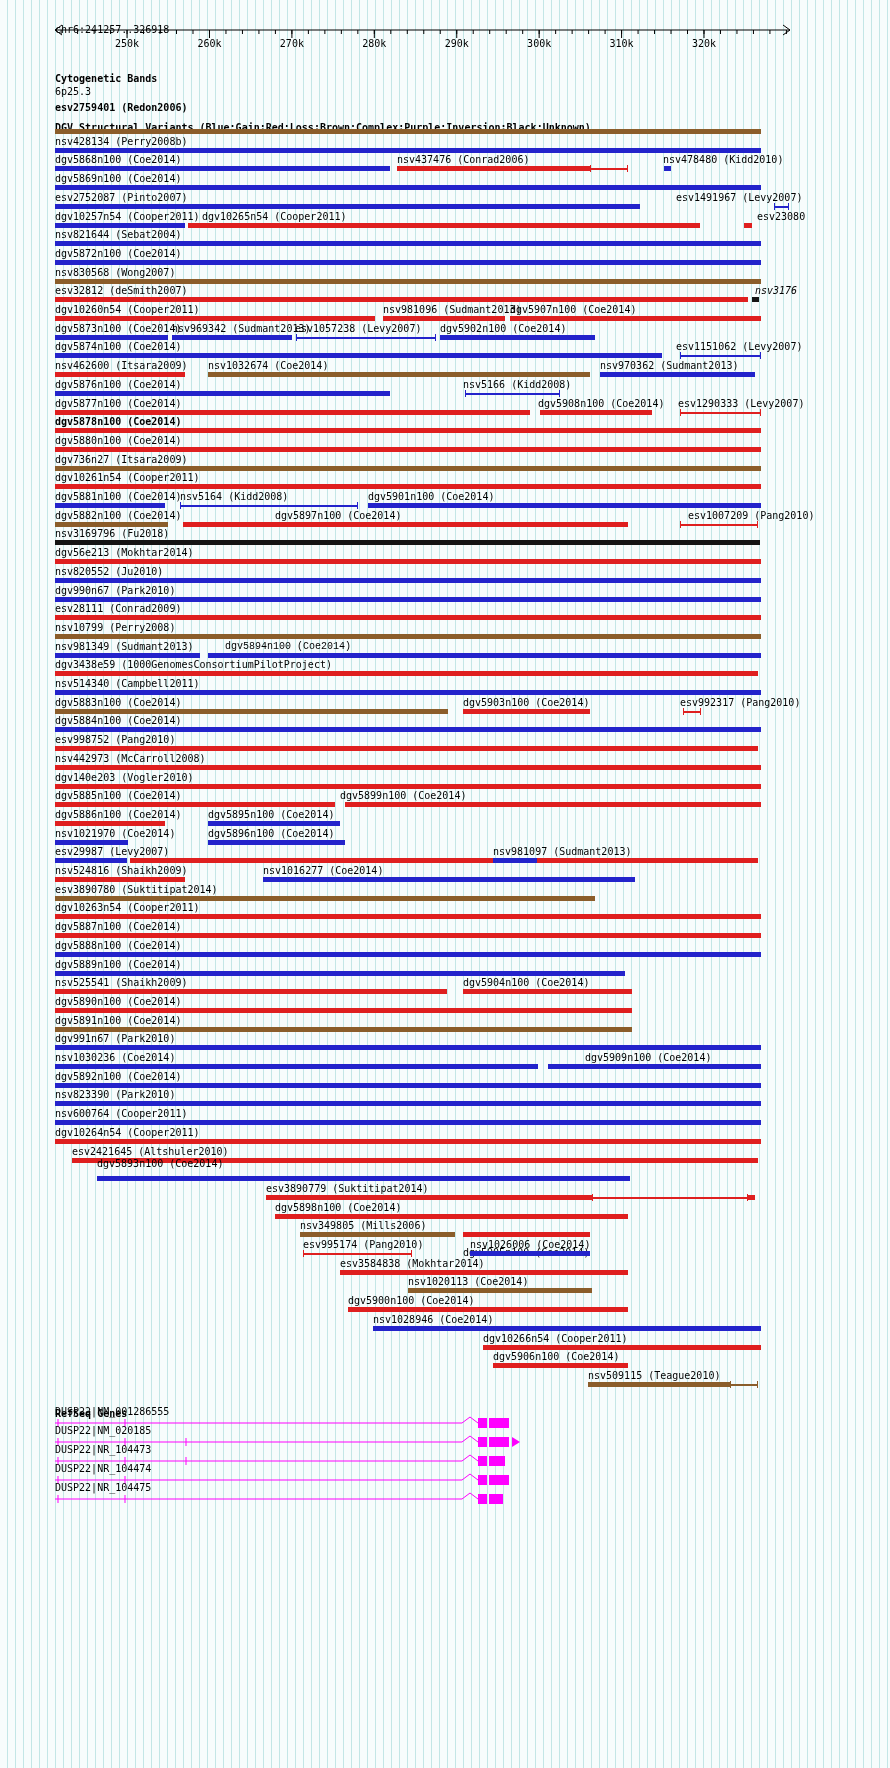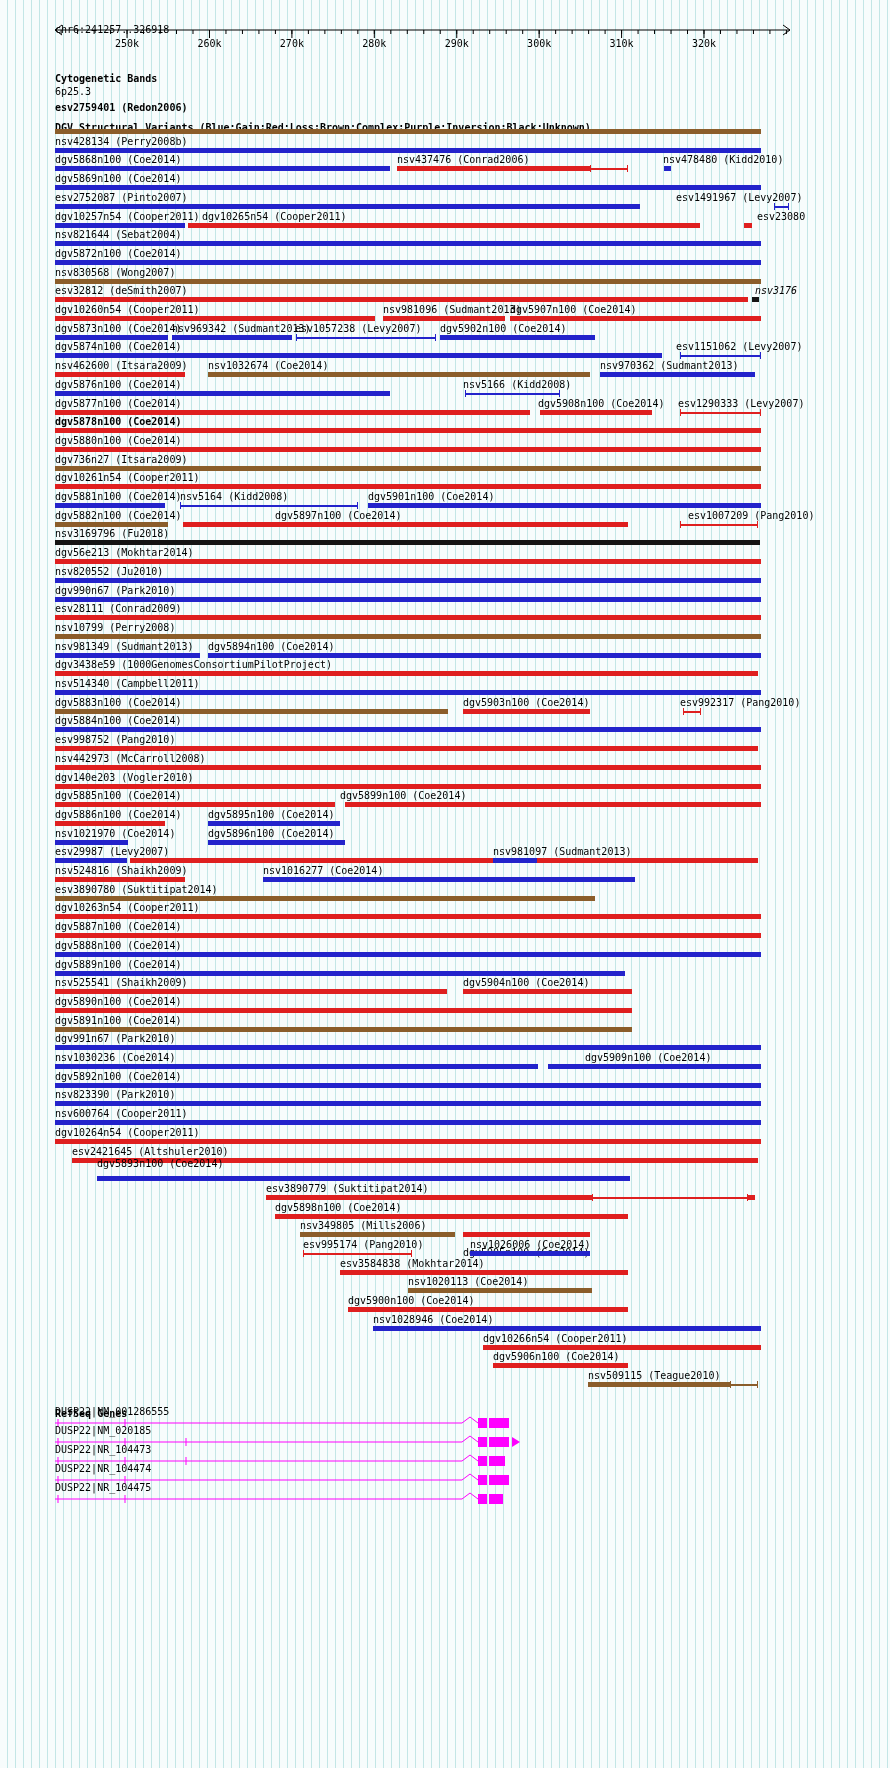--- a/index.html
+++ b/index.html
@@ -204,21 +204,21 @@
     <div class="bar" style="left: 55px; top: 559.1px; width: 706px; height: 5px; background: rgb(223, 31, 31);"></div>
     <div class="lbl" style="left: 55px; top: 565.8px;">nsv820552 (Ju2010)</div>
     <div class="bar" style="left: 55px; top: 577.8px; width: 706px; height: 5px; background: rgb(35, 35, 203);"></div>
     <div class="lbl" style="left: 55px; top: 584.5px;">dgv990n67 (Park2010)</div>
     <div class="bar" style="left: 55px; top: 596.5px; width: 706px; height: 5px; background: rgb(35, 35, 203);"></div>
     <div class="lbl" style="left: 55px; top: 603.2px;">esv28111 (Conrad2009)</div>
     <div class="bar" style="left: 55px; top: 615.2px; width: 706px; height: 5px; background: rgb(223, 31, 31);"></div>
     <div class="lbl" style="left: 55px; top: 621.9px;">nsv10799 (Perry2008)</div>
     <div class="bar" style="left: 55px; top: 633.9px; width: 706px; height: 5px; background: rgb(139, 93, 42);"></div>
     <div class="lbl" style="left: 55px; top: 640.6px;">nsv981349 (Sudmant2013)</div>
-    <div class="lbl" style="left: 208px; top: 640.6px;">dgv5894n100 (Coe2014)</div>
+    <div class="lbl" style="left: 225px; top: 640.6px; font-family: Liberation Mono, monospace;">dgv5894n100 (Coe2014)</div>
     <div class="bar" style="left: 55px; top: 652.6px; width: 145px; height: 5px; background: rgb(35, 35, 203);"></div>
     <div class="bar" style="left: 208px; top: 652.6px; width: 553px; height: 5px; background: rgb(35, 35, 203);"></div>
     <div class="lbl" style="left: 55px; top: 659.3px;">dgv3438e59 (1000GenomesConsortiumPilotProject)</div>
     <div class="bar" style="left: 55px; top: 671.3px; width: 703px; height: 5px; background: rgb(223, 31, 31);"></div>
     <div class="lbl" style="left: 55px; top: 678px;">nsv514340 (Campbell2011)</div>
     <div class="bar" style="left: 55px; top: 690px; width: 706px; height: 5px; background: rgb(35, 35, 203);"></div>
     <div class="lbl" style="left: 55px; top: 696.7px;">dgv5883n100 (Coe2014)</div>
     <div class="lbl" style="left: 463px; top: 696.7px;">dgv5903n100 (Coe2014)</div>
     <div class="lbl" style="left: 680px; top: 696.7px;">esv992317 (Pang2010)</div>
     <div class="bar" style="left: 55px; top: 708.7px; width: 393px; height: 5px; background: rgb(139, 93, 42);"></div>

